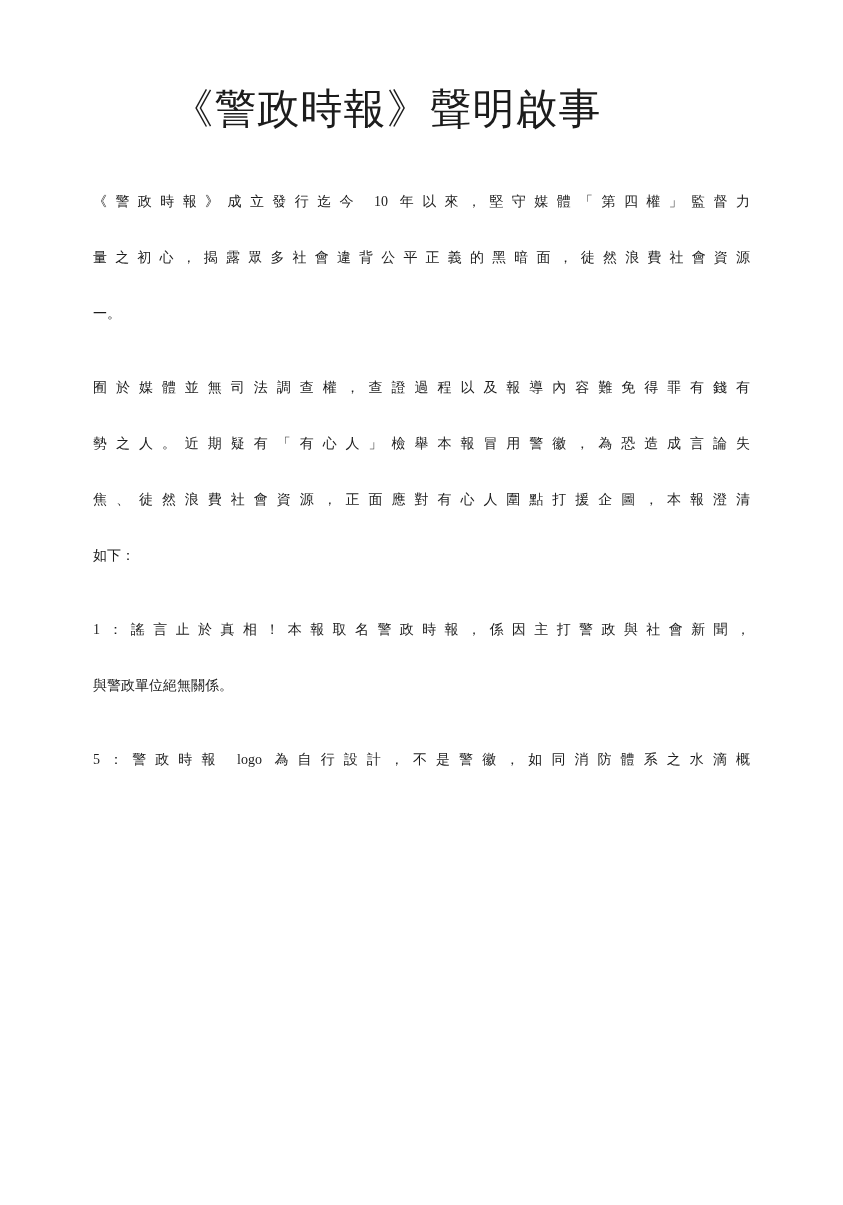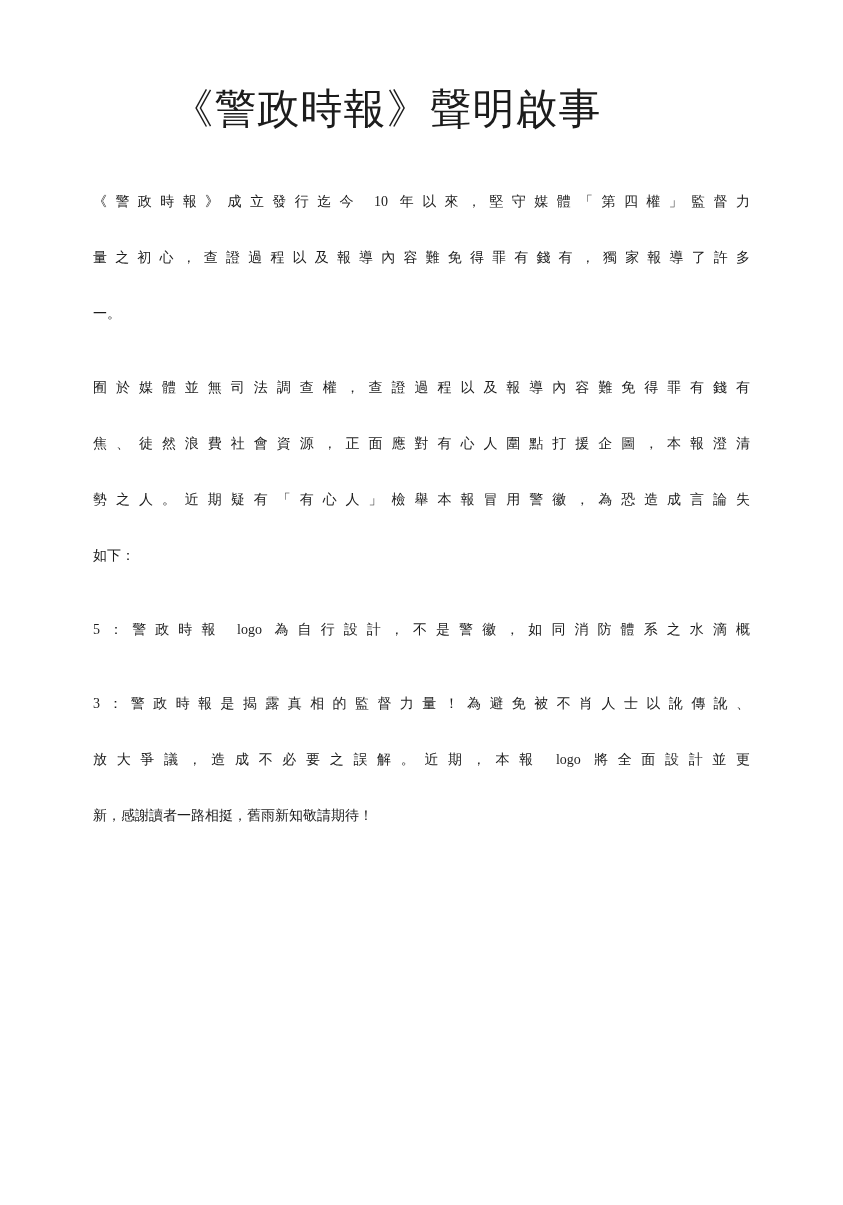--- a/index.html
+++ b/index.html
@@ -50,31 +50,30 @@
   }
 </style>
 </head>
 <body>
 
 <div class="page">
   <h1 class="doc-title">《警政時報》聲明啟事</h1>
   <div class="content">
       <div class="para">
         <div class="line">《警政時報》成立發行迄今 10 年以來，堅守媒體「第四權」監督力</div>
-        <div class="line">量之初心，查證過程以及報導內容難免得罪有錢有，獨家報導了許多</div>
+        <div class="line">量之初心，揭露眾多社會違背公平正義的黑暗面，徒然浪費社會資源</div>
         <div class="line para-last">一。</div>
       </div>
       <div class="para">
         <div class="line">囿於媒體並無司法調查權，查證過程以及報導內容難免得罪有錢有</div>
+        <div class="line">勢之人。近期疑有「有心人」檢舉本報冒用警徽，為恐造成言論失</div>
         <div class="line">焦、徒然浪費社會資源，正面應對有心人圍點打援企圖，本報澄清</div>
-        <div class="line">勢之人。近期疑有「有心人」檢舉本報冒用警徽，為恐造成言論失</div>
         <div class="line para-last">如下：</div>
       </div>
       <div class="para">
-        <div class="line">5：警政時報 logo 為自行設計，不是警徽，如同消防體系之水滴概</div>
+        <div class="line">1：謠言止於真相！本報取名警政時報，係因主打警政與社會新聞，</div>
+        <div class="line para-last">與警政單位絕無關係。</div>
       </div>
       <div class="para">
-        <div class="line">3：警政時報是揭露真相的監督力量！為避免被不肖人士以訛傳訛、</div>
-        <div class="line">放大爭議，造成不必要之誤解。近期，本報 logo 將全面設計並更</div>
-        <div class="line para-last">新，感謝讀者一路相挺，舊雨新知敬請期待！</div>
+        <div class="line">5：警政時報 logo 為自行設計，不是警徽，如同消防體系之水滴概</div>
       </div>
     </div>
 </div>
 
 </body></html>

